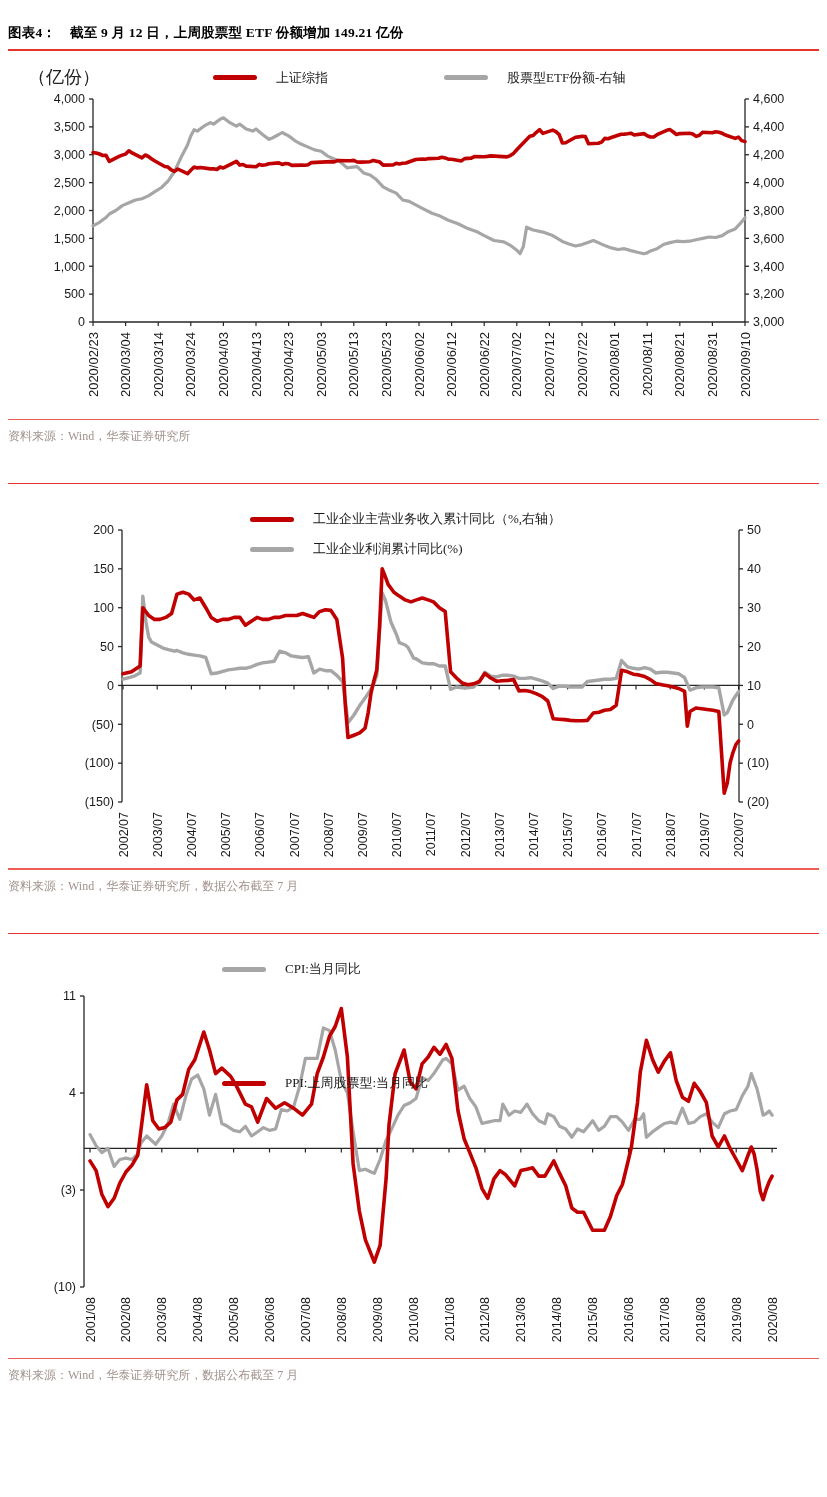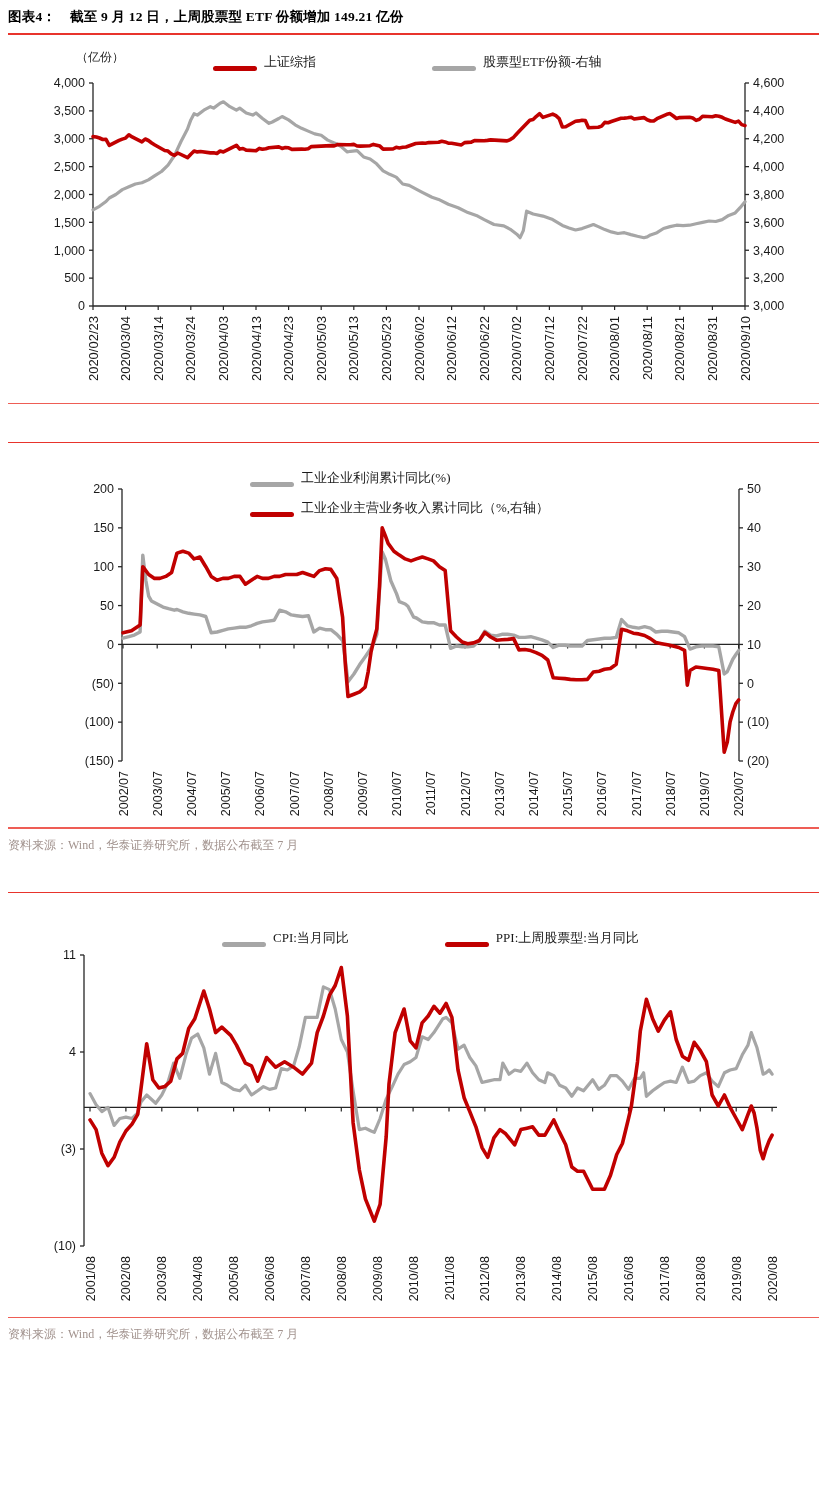--- a/index.html
+++ b/index.html
@@ -1,34 +1,34 @@
 <!DOCTYPE html>
 <html><head>
 <meta charset="utf-8">
 <style>
   html,body{margin:0;padding:0;background:#ffffff;}
   .page{width:827px;min-height:1497px;background:#fff;box-sizing:border-box;
-        padding:6px 8px 10px 8px;font-family:"Liberation Sans","DejaVu Sans",sans-serif;}
+        padding:22px 8px 10px 8px;font-family:"Liberation Sans","DejaVu Sans",sans-serif;}
   .figure{margin-bottom:38px;}
   .fig-title{font-family:"Liberation Serif","DejaVu Serif",serif;font-weight:bold;
              font-size:13.5px;color:#000;padding:2px 0 7px 0;letter-spacing:.2px;}
   .fig-label{margin-right:14px;}
   .title-rule{height:1.6px;background:#e8342c;margin-bottom:4px;}
   .chart-wrap{position:relative;}
-  .unit-label{position:absolute;left:20px;top:10px;font-size:12px;color:#222;
-              font-family:"Liberation Serif","DejaVu Serif",serif;margin-left:48px;}
+  .unit-label{position:absolute;left:20px;top:10px;font-size:18px;color:#222;
+              font-family:"Liberation Serif","DejaVu Serif",serif;}
   .legend{position:absolute;display:flex;z-index:2;}
-  .legend-item{display:flex;align-items:flex-end;gap:7px;white-space:nowrap;}
+  .legend-item{display:flex;align-items:center;gap:19px;white-space:nowrap;}
   .legend-label{font-size:13px;color:#1a1a1a;font-family:"Liberation Serif","DejaVu Serif",serif;}
   .sw{display:inline-block;width:44px;height:5px;border-radius:2.5px;}
   .sw-red{background:#c00000;}
   .sw-gray{background:#a6a6a6;}
   .legend-c0{left:205px;top:14px;flex-direction:row;gap:116px;}
   .legend-c1{left:242px;top:22px;flex-direction:column;gap:12px;}
-  .legend-c2{left:214px;top:32px;flex-direction:row;gap:96px;}
+  .legend-c2{left:214px;top:22px;flex-direction:column;gap:96px;}
   svg.chart{display:block;}
   .source-rule{height:1.2px;background:#ee5d55;margin-top:2px;}
   .source-text{font-family:"Liberation Serif","DejaVu Serif",serif;font-size:12px;
                color:#a1928d;padding-top:8px;}
 </style>
 </head>
 <body>
 
 <div class="page">
 
@@ -129,33 +129,34 @@
           <text x="676.3000000000001" y="277" text-anchor="end" font-size="13" fill="#1a1a1a" transform="rotate(-90 676.3000000000001 277)" font-family="&quot;Liberation Sans&quot;,&quot;DejaVu Sans&quot;,sans-serif">2020/08/21</text>
           <line x1="704.4" y1="267" x2="704.4" y2="271" stroke="#262626" stroke-width="1.2"></line>
           <text x="708.9" y="277" text-anchor="end" font-size="13" fill="#1a1a1a" transform="rotate(-90 708.9 277)" font-family="&quot;Liberation Sans&quot;,&quot;DejaVu Sans&quot;,sans-serif">2020/08/31</text>
           <line x1="737" y1="267" x2="737" y2="271" stroke="#262626" stroke-width="1.2"></line>
           <text x="741.5" y="277" text-anchor="end" font-size="13" fill="#1a1a1a" transform="rotate(-90 741.5 277)" font-family="&quot;Liberation Sans&quot;,&quot;DejaVu Sans&quot;,sans-serif">2020/09/10</text>
           <polyline points="85.0,170.8 91.5,167.3 98.0,162.5 101.3,159.0 107.8,155.5 114.3,150.6 120.9,147.8 127.4,145.0 133.9,143.7 140.4,140.9 146.9,136.7 153.5,132.5 160.0,126.2 166.5,116.5 173.0,102.5 179.5,90.0 182.8,80.9 186.1,74.7 189.3,76.1 195.8,71.2 202.4,67.7 205.6,69.1 212.1,64.2 215.4,62.8 221.9,67.7 228.4,71.2 231.7,69.1 238.2,74.0 244.7,76.1 248.0,74.0 254.5,79.5 261.0,84.4 264.3,83.0 270.8,79.5 274.1,77.5 280.6,80.9 287.1,85.8 293.6,89.3 300.2,92.1 306.7,94.9 313.2,96.3 319.7,101.1 326.2,103.9 329.5,105.3 332.8,107.4 339.3,113.0 342.5,112.3 349.1,111.6 355.6,117.9 362.1,120.0 368.6,124.8 375.1,131.8 381.7,135.3 388.2,138.1 394.7,145.0 401.2,146.4 407.7,149.9 414.3,153.4 424.0,158.3 430.6,160.4 440.3,165.3 450.1,168.7 459.9,173.6 469.7,177.1 476.2,180.6 486.0,185.5 495.8,186.9 502.3,190.3 508.8,195.2 512.1,198.7 515.3,191.7 518.6,172.2 525.1,175.0 534.9,177.1 544.7,180.6 554.4,186.4 561.0,188.9 567.5,191.0 574.0,189.6 580.5,187.3 585.4,185.5 590.3,187.6 596.8,190.6 603.3,192.9 609.9,194.5 616.4,193.7 622.9,195.6 629.4,197.3 635.9,198.7 639.2,197.9 642.5,195.9 649.0,193.7 655.5,189.5 662.0,187.6 668.5,186.2 675.1,186.7 681.6,186.2 688.1,184.8 694.6,183.4 701.1,182.0 707.7,182.5 714.2,180.6 720.7,176.4 727.2,173.9 732.1,168.7 737.0,162.7" fill="none" stroke="#a6a6a6" stroke-width="3.2" stroke-linejoin="round" stroke-linecap="round"></polyline>
           <polyline points="85.0,97.6 88.3,98.0 91.5,99.0 94.8,100.5 98.0,100.3 101.3,106.4 111.1,101.4 114.3,100.1 117.6,99.1 120.9,95.8 124.1,97.9 133.9,102.9 137.2,100.0 140.4,101.5 143.7,104.0 146.9,106.0 156.7,111.5 160.0,112.1 163.2,114.9 166.5,116.4 169.8,114.0 179.5,118.7 182.8,115.2 186.1,112.0 189.3,112.9 192.6,112.5 202.4,113.9 205.6,113.7 208.9,114.5 212.1,112.0 215.4,112.9 228.4,106.3 231.7,110.1 235.0,109.5 238.2,111.1 248.0,111.8 251.3,109.4 254.5,110.3 257.8,109.8 261.0,108.8 270.8,107.9 274.1,109.4 277.3,108.5 280.6,108.8 283.9,110.4 293.6,110.1 296.9,110.3 300.2,109.7 303.4,107.6 323.0,106.6 326.2,106.9 329.5,105.6 339.3,105.7 342.5,105.8 345.8,105.4 349.1,107.0 352.3,107.1 362.1,106.7 365.4,105.4 368.6,106.2 371.9,107.1 375.1,110.1 384.9,110.0 388.2,108.3 391.4,108.9 394.7,108.3 398.0,108.0 407.7,104.5 411.0,104.2 414.3,104.0 417.5,104.2 420.8,103.6 430.6,103.3 433.8,102.2 437.1,102.9 440.3,104.2 443.6,104.2 453.4,105.9 456.6,103.6 459.9,103.4 463.2,103.2 466.4,101.6 476.2,101.7 479.5,101.4 482.7,100.9 499.0,101.9 502.3,100.6 505.5,98.4 508.8,94.7 512.1,91.3 521.8,81.2 525.1,80.5 528.4,77.3 531.6,74.7 534.9,78.4 544.7,75.1 547.9,76.7 551.2,79.6 554.4,88.0 557.7,87.8 567.5,82.2 570.7,81.9 574.0,81.2 577.3,81.6 580.5,88.8 590.3,88.3 593.6,87.1 596.8,83.4 600.1,83.7 603.3,82.5 613.1,79.3 616.4,79.1 619.6,78.7 622.9,78.2 626.2,80.0 635.9,78.6 639.2,80.8 642.5,82.0 645.7,81.9 649.0,79.7 658.8,75.3 662.0,74.6 665.3,77.0 668.5,79.5 671.8,78.6 681.6,78.3 684.8,79.0 688.1,81.4 691.4,80.2 694.6,77.2 704.4,77.7 707.7,76.8 710.9,77.2 714.2,78.3 717.4,80.0 727.2,83.4 730.5,82.1 733.7,85.6 737.0,86.6" fill="none" stroke="#c00000" stroke-width="3.6" stroke-linejoin="round" stroke-linecap="round"></polyline>
         </svg>
     </div>
     <div class="source-rule"></div>
+    <div class="source-text">资料来源：Wind，华泰证券研究所</div>
   </div>
 
   <div class="figure">
     <div class="title-rule"></div>
     <div class="chart-wrap">
       <div class="legend legend-c1">
         <div class="legend-item">
+          <span class="sw sw-red"></span>
+          <span class="legend-label">工业企业主营业务收入累计同比（%,右轴）</span>
+        </div>
+        <div class="legend-item">
           <span class="sw sw-gray"></span>
           <span class="legend-label">工业企业利润累计同比(%)</span>
-        </div>
-        <div class="legend-item">
-          <span class="sw sw-red"></span>
-          <span class="legend-label">工业企业主营业务收入累计同比（%,右轴）</span>
         </div>
       </div>
       <svg id="c1" class="chart" width="811" height="378" viewBox="0 0 811 378">
           <line x1="114" y1="42" x2="114" y2="314" stroke="#262626" stroke-width="1.3"></line>
           <line x1="110" y1="42" x2="114" y2="42" stroke="#262626" stroke-width="1.3"></line>
           <text x="106" y="46.3" text-anchor="end" font-size="12.5" fill="#1a1a1a" font-family="&quot;Liberation Sans&quot;,&quot;DejaVu Sans&quot;,sans-serif">200</text>
           <line x1="110" y1="80.85714285714286" x2="114" y2="80.85714285714286" stroke="#262626" stroke-width="1.3"></line>
           <text x="106" y="85.15714285714286" text-anchor="end" font-size="12.5" fill="#1a1a1a" font-family="&quot;Liberation Sans&quot;,&quot;DejaVu Sans&quot;,sans-serif">150</text>
           <line x1="110" y1="119.71428571428571" x2="114" y2="119.71428571428571" stroke="#262626" stroke-width="1.3"></line>
           <text x="106" y="124.0142857142857" text-anchor="end" font-size="12.5" fill="#1a1a1a" font-family="&quot;Liberation Sans&quot;,&quot;DejaVu Sans&quot;,sans-serif">100</text>

